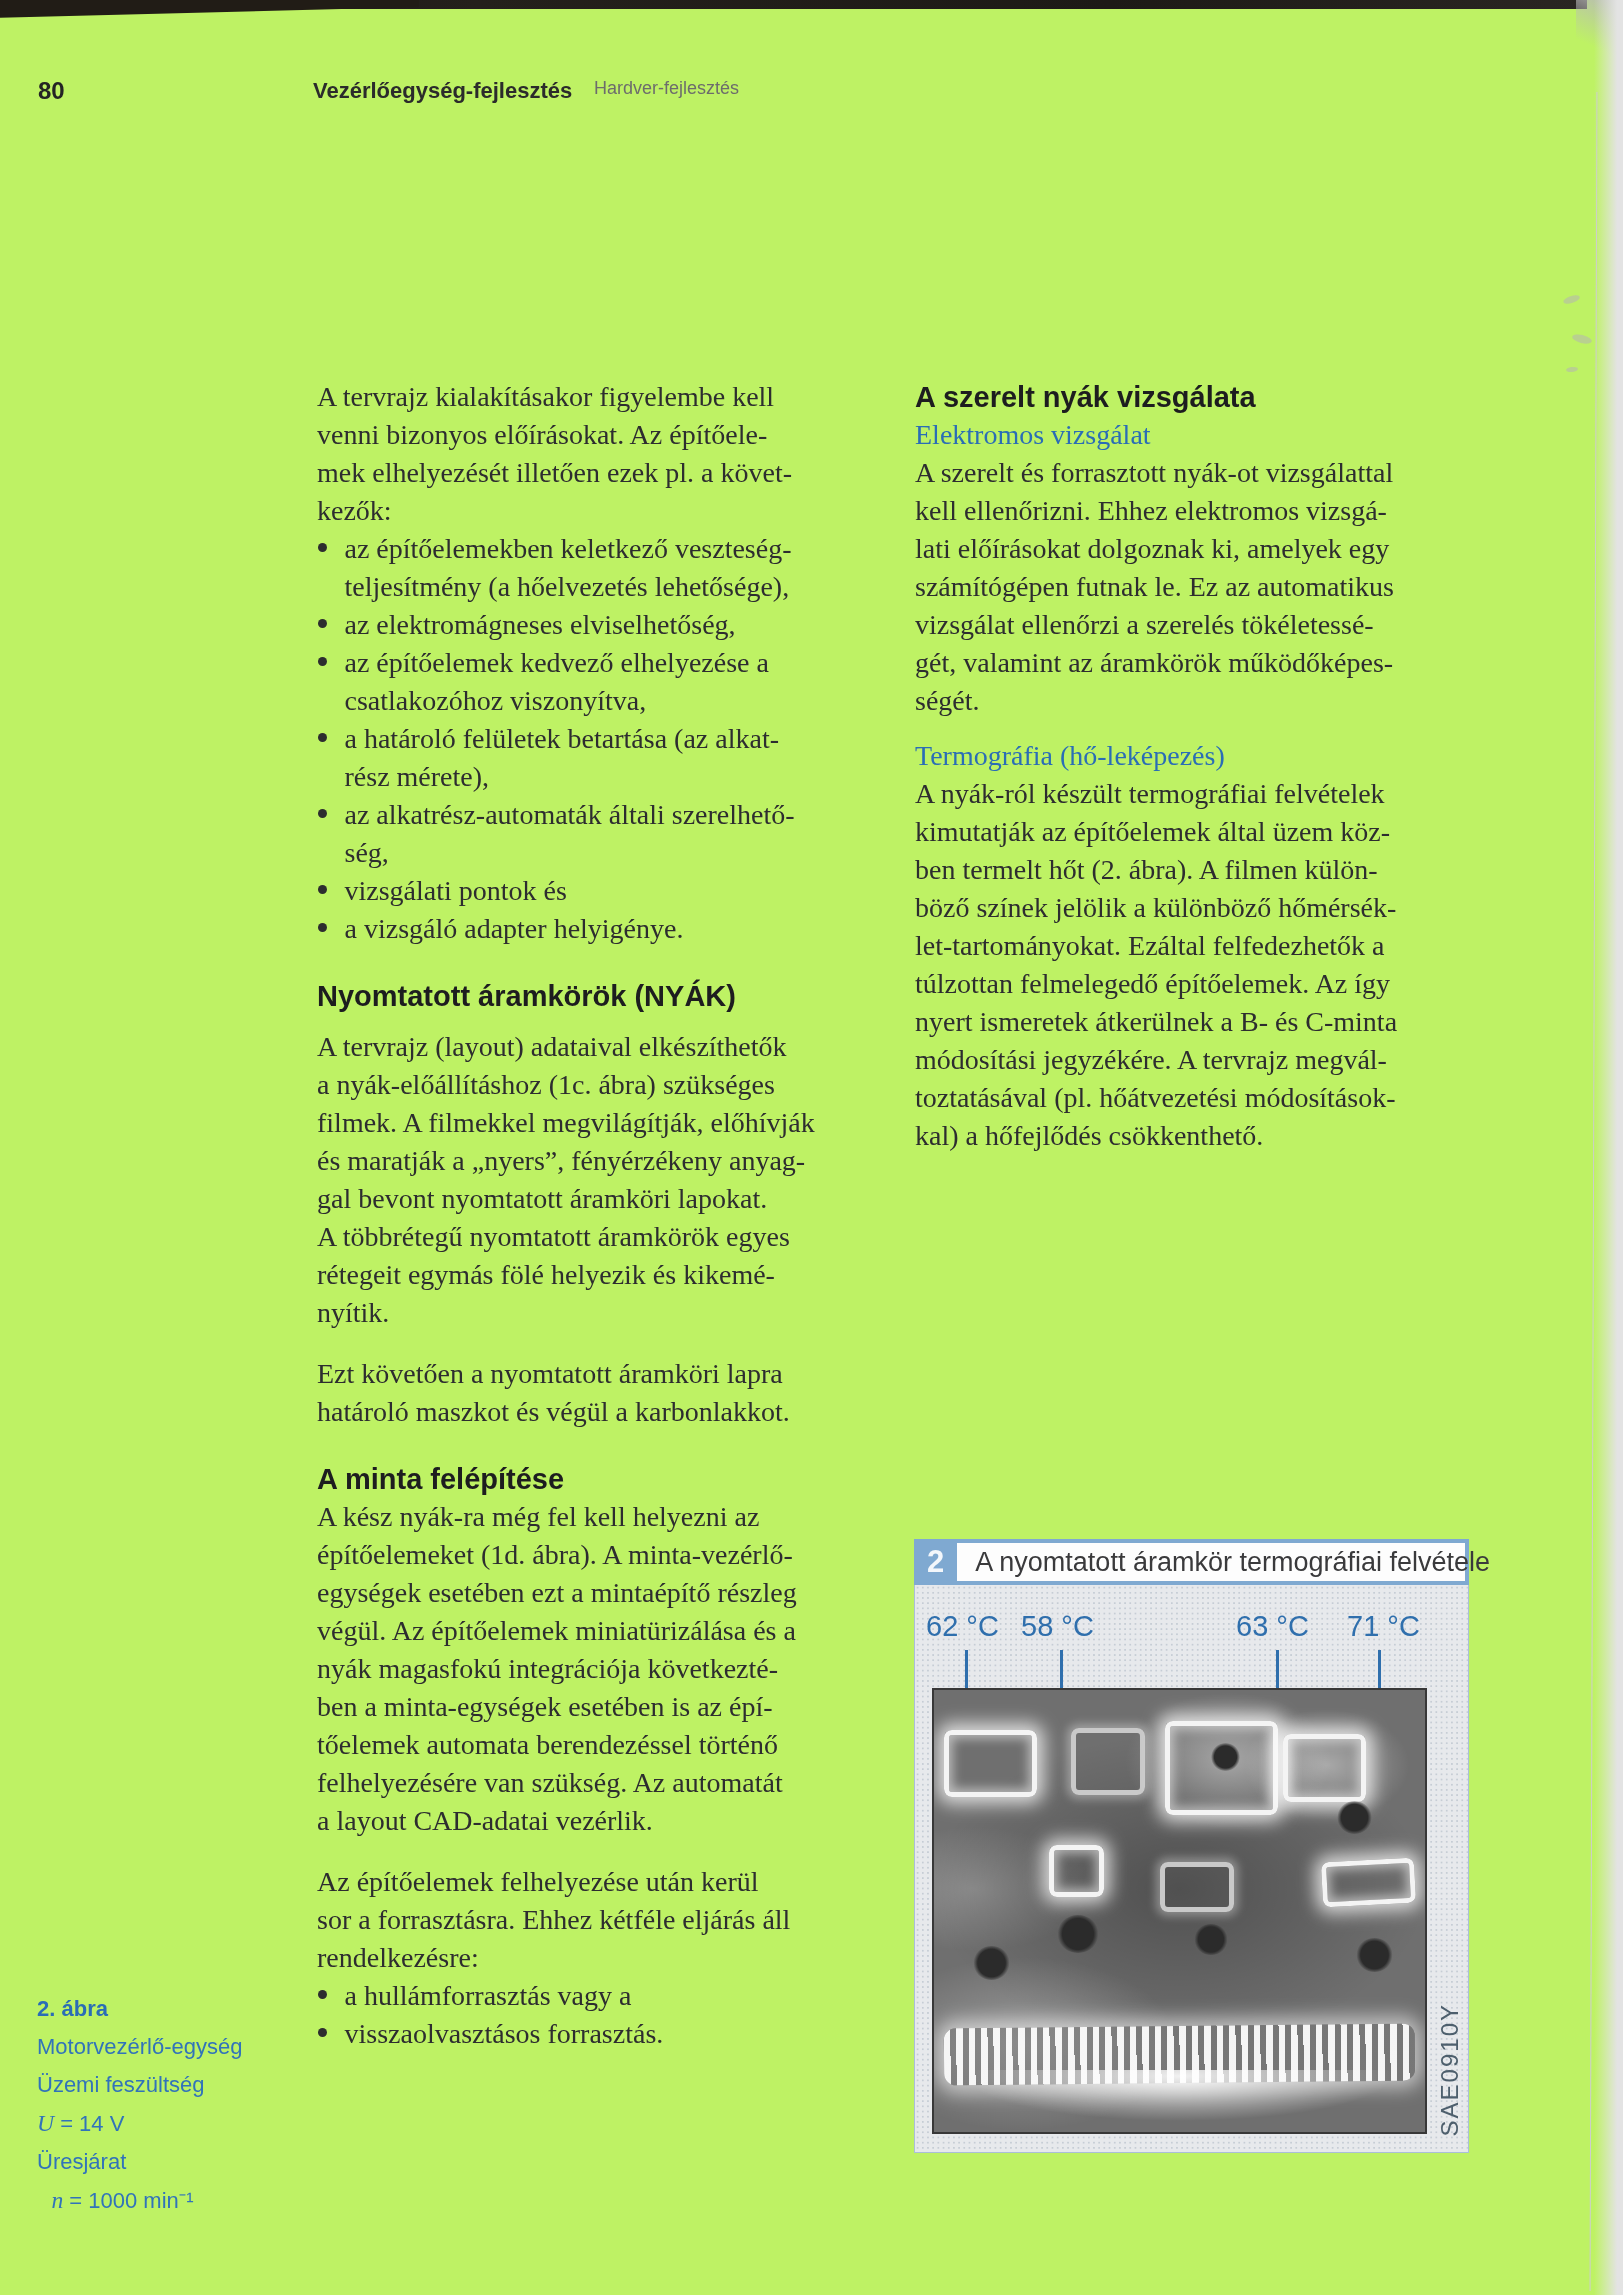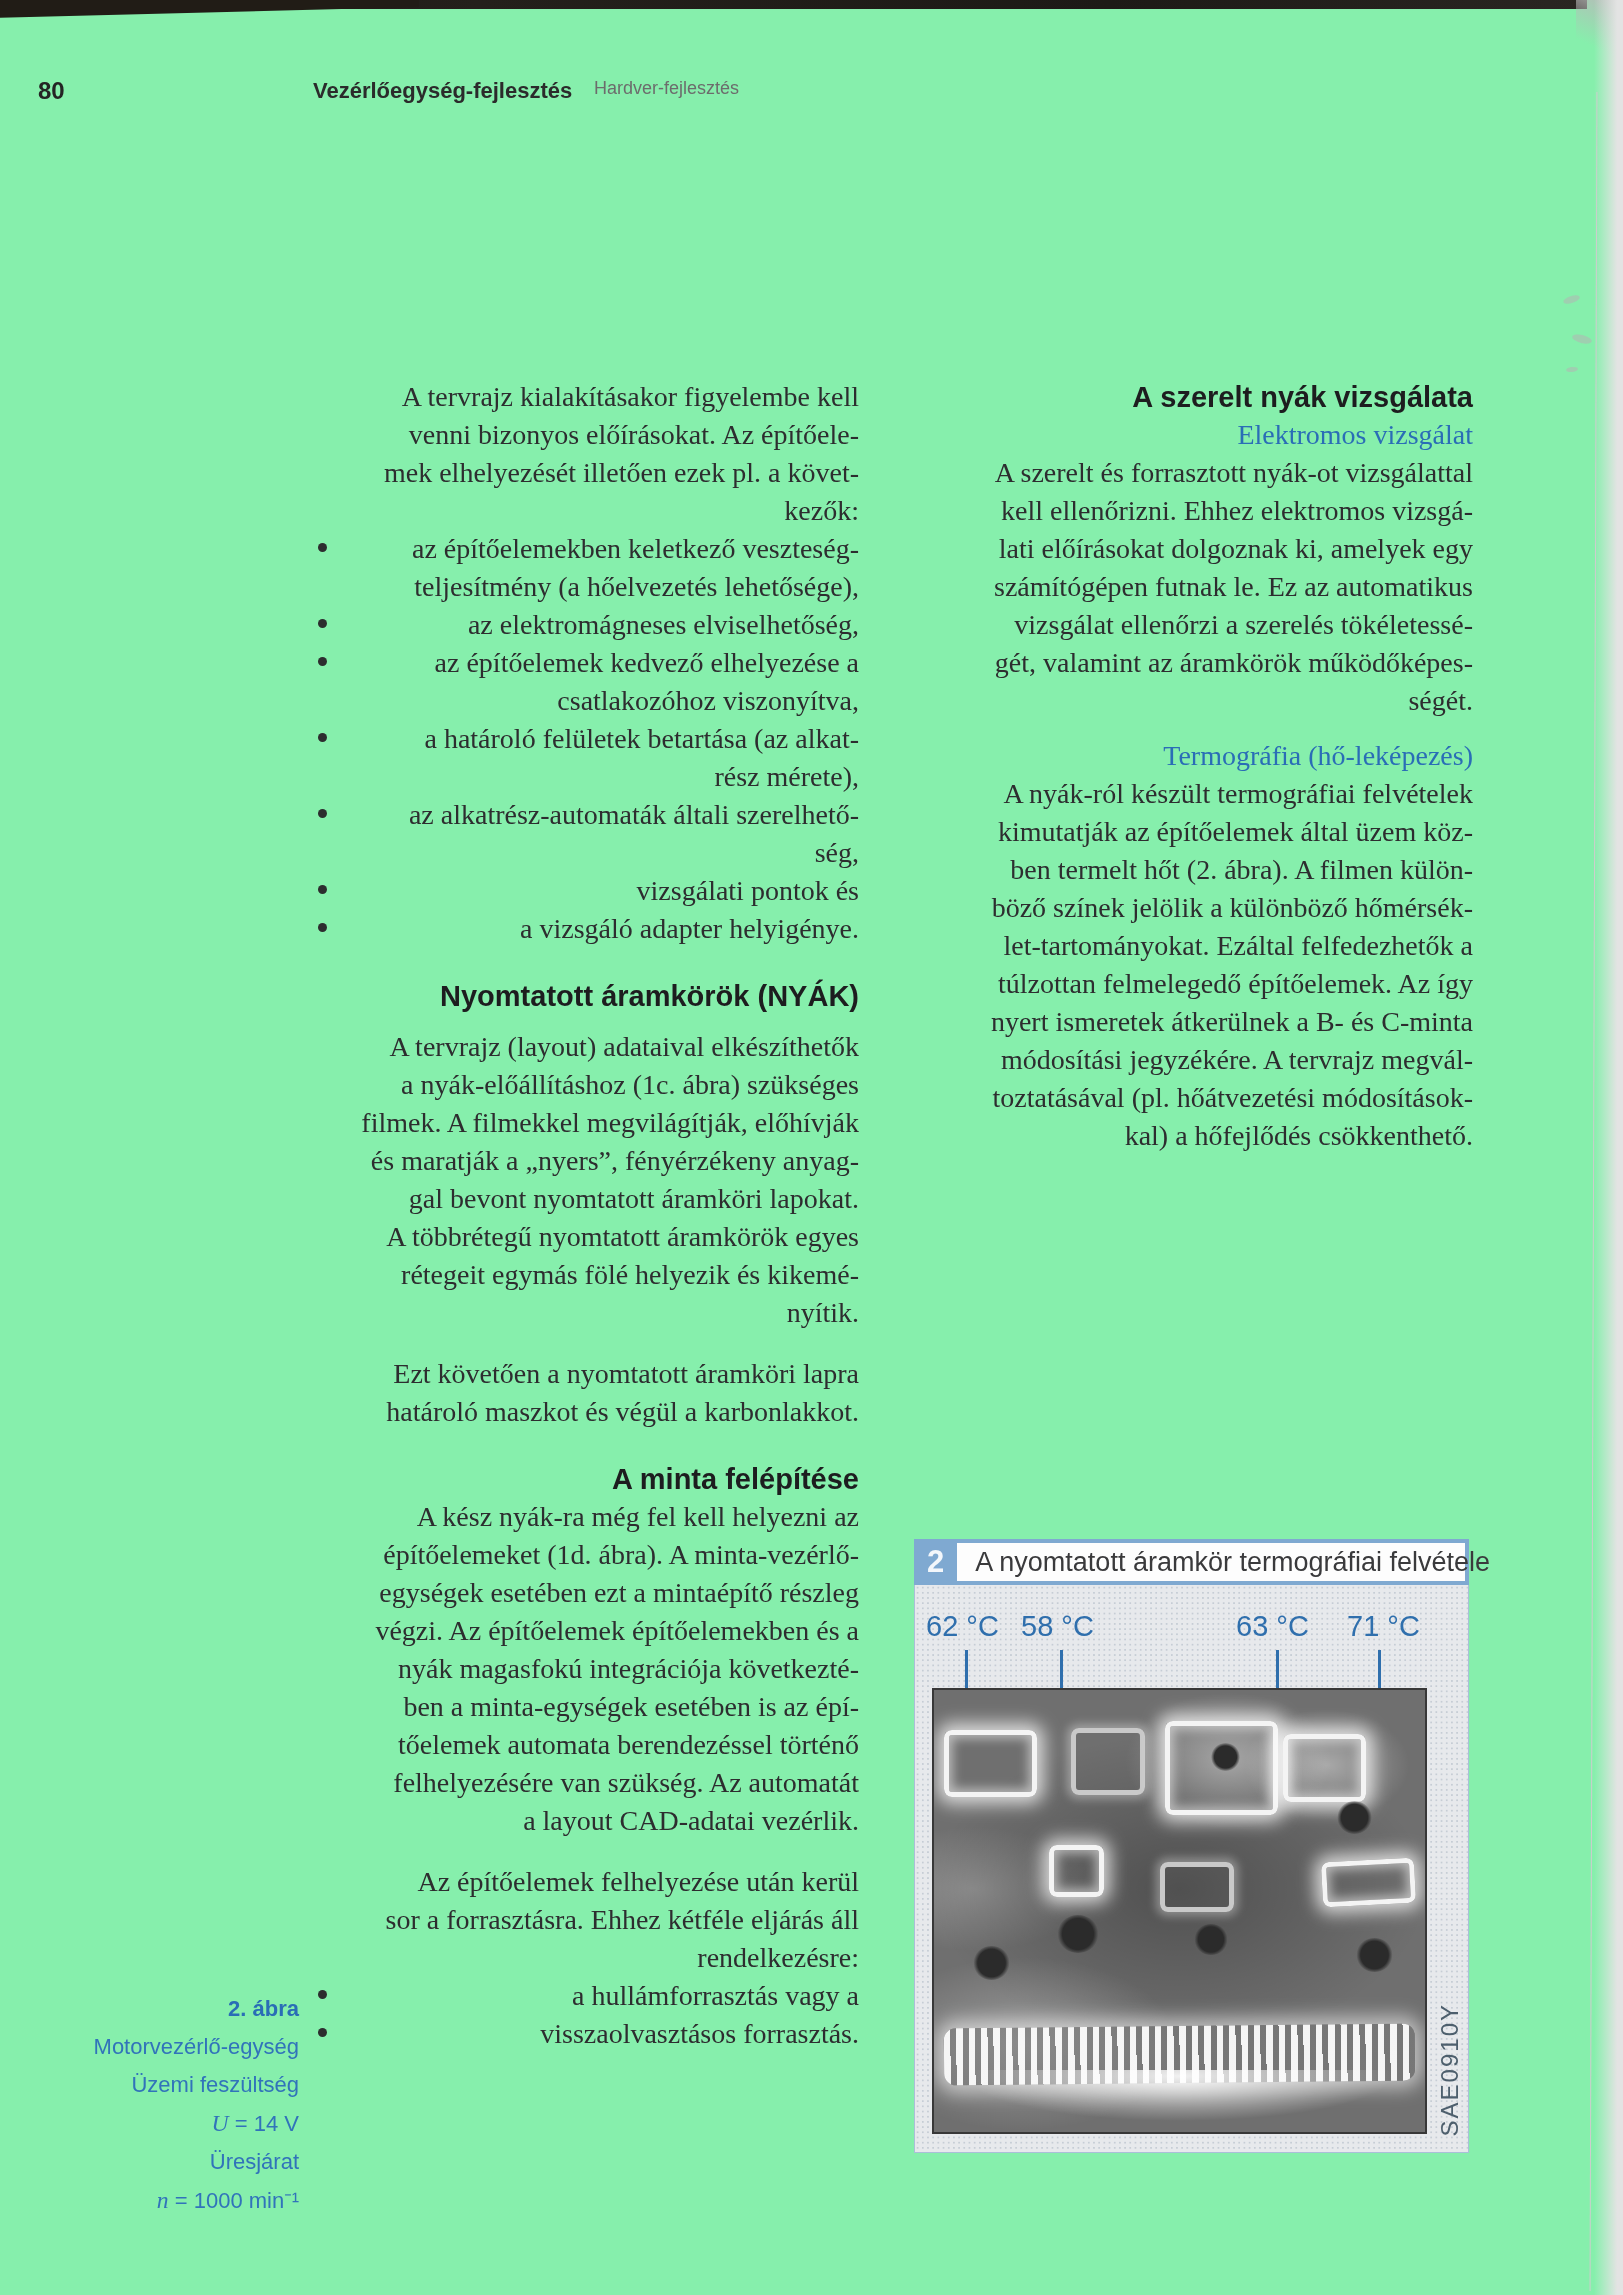--- a/index.html
+++ b/index.html
@@ -1,17 +1,17 @@
 <!DOCTYPE html>
 <html style="font-size:10.5px"><head>
 <meta charset="utf-8">
 <style>
   html,body{margin:0;padding:0;background:#9a9a9a;}
-  .page{position:relative;width:1623px;height:2295px;background:#86efac;overflow:hidden;
-        font-family:"Liberation Serif", serif;color:#2d2d2f;text-align:right;}
+  .page{position:relative;width:1623px;height:2295px;background:#bef264;overflow:hidden;
+        font-family:"Liberation Serif", serif;color:#2d2d2f;}
 
   
   .topbar{position:absolute;left:0;top:0;width:1587px;height:8.5px;background:linear-gradient(90deg,#181512,#24201b 30%,#1d1a16 70%,#2a2622);}
   .topbar-wedge{position:absolute;left:0;top:0;width:419px;height:17.7px;background:#211c16;
                 clip-path:polygon(0 0,100% 0,100% 40%,0 100%);}
   .topcorner{position:absolute;left:1576px;top:0;width:47px;height:59px;
              background:linear-gradient(205deg,#b9b9b9,rgba(185,185,185,0) 75%);}
   .edge-line{position:absolute;left:1593px;top:92px;width:1.3px;height:2199px;background:#cdcdcd;transform:rotate(.18deg);}
   .edge-strip{position:absolute;right:0;top:0;width:29px;height:2295px;
               background:linear-gradient(90deg,rgba(220,220,220,0),#e3e3e3 80%);}
@@ -166,21 +166,21 @@
       </div>
       <div class="blk p" style="margin-top: 23px;">
         <div class="line">Ezt követően a nyomtatott áramköri lapra</div>
         <div class="line">határoló maszkot és végül a karbonlakkot.</div>
       </div>
       <div class="blk h" style="margin-top: 29px;">A minta felépítése</div>
       <div class="blk p" style="margin-top: 0px;">
         <div class="line">A kész nyák-ra még fel kell helyezni az</div>
         <div class="line">építőelemeket (1d. ábra). A minta-vezérlő-</div>
         <div class="line">egységek esetében ezt a mintaépítő részleg</div>
-        <div class="line">végzi. Az építőelemek építőelemekben és a</div>
+        <div class="line">végül. Az építőelemek miniatürizálása és a</div>
         <div class="line">nyák magasfokú integrációja következté-</div>
         <div class="line">ben a minta-egységek esetében is az épí-</div>
         <div class="line">tőelemek automata berendezéssel történő</div>
         <div class="line">felhelyezésére van szükség.  Az automatát</div>
         <div class="line">a layout CAD-adatai vezérlik.</div>
       </div>
       <div class="blk p" style="margin-top: 23px;">
         <div class="line">Az építőelemek felhelyezése után kerül</div>
         <div class="line">sor a forrasztásra. Ehhez kétféle eljárás áll</div>
         <div class="line">rendelkezésre:</div>

